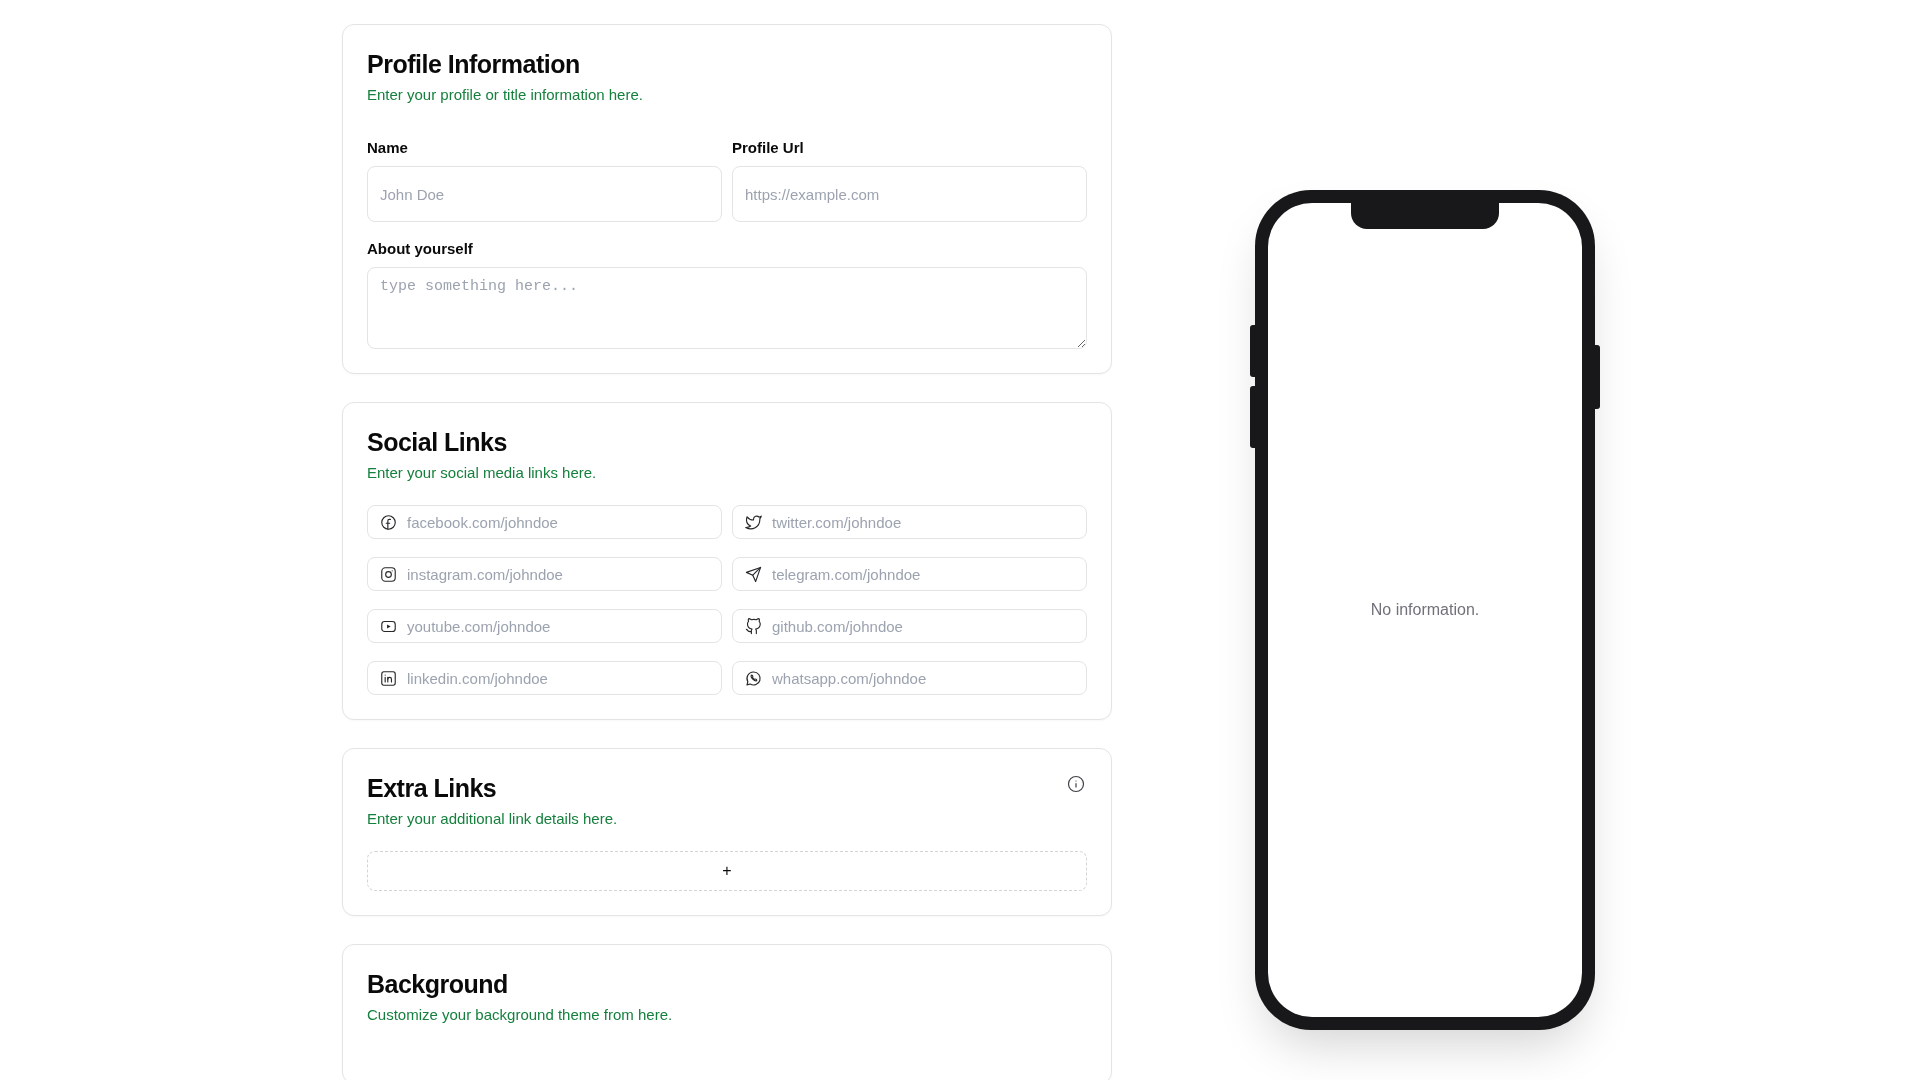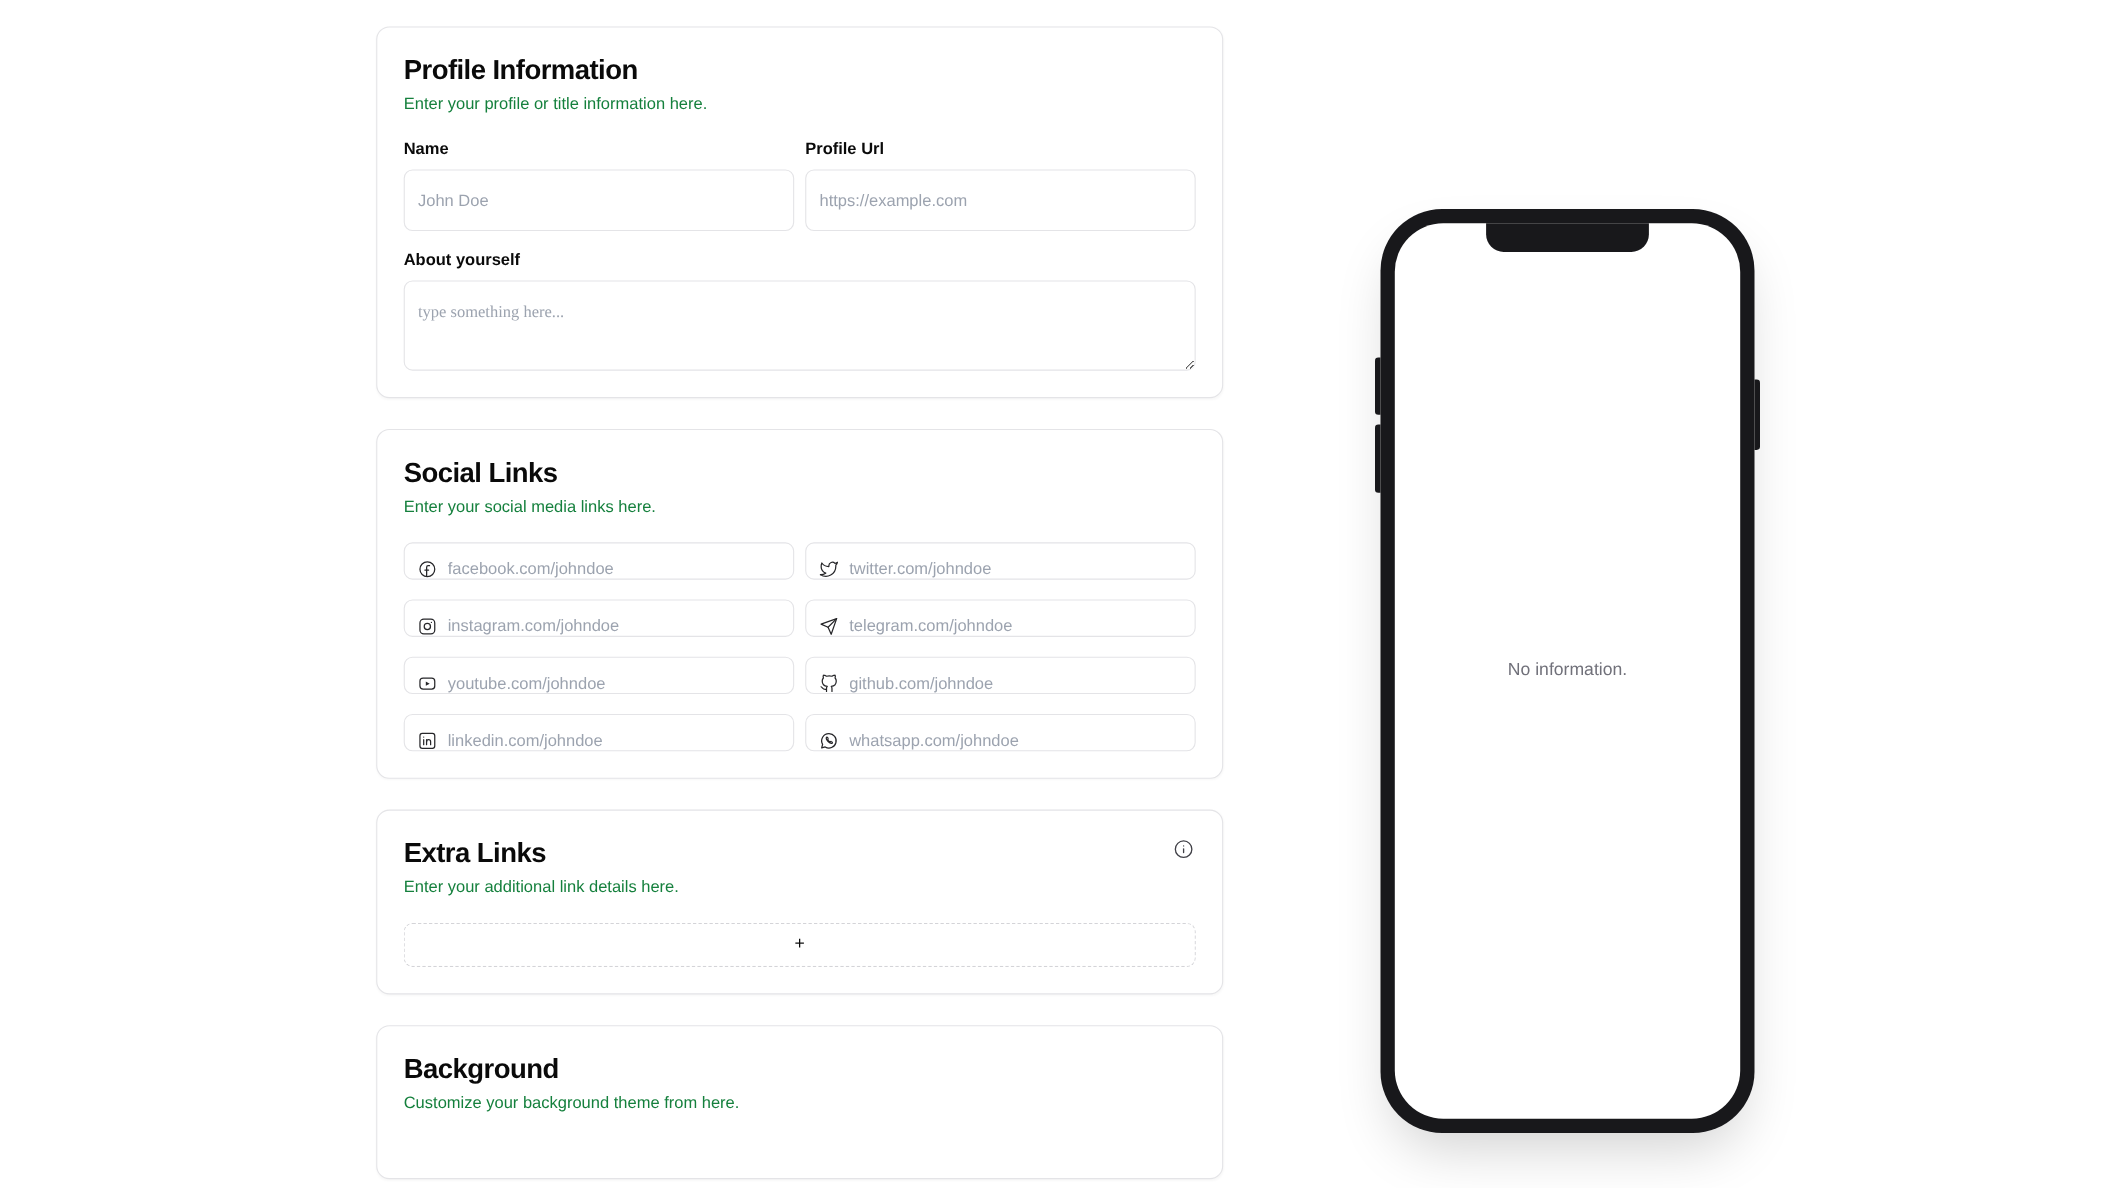--- a/index.html
+++ b/index.html
@@ -11,40 +11,40 @@
   }
   
   .form-col{position:absolute;left:342px;top:24px;width:770px;display:flex;flex-direction:column;gap:28px;}
   .card{
     background:#fff;border:1px solid #e4e4e7;border-radius:12px;
     padding:24px 24px;box-sizing:border-box;box-shadow:0 1px 2px rgba(0,0,0,.03);
   }
   .card-title{font-size:25px;font-weight:700;letter-spacing:-.5px;line-height:30px;margin:0;color:#0a0a0a;}
   .card-subtitle{font-size:15px;line-height:20px;margin:6px 0 0 0;color:#15803d;}
   .card-header-row{display:flex;align-items:flex-start;justify-content:space-between;}
-  .fields-row{display:grid;grid-template-columns:1fr 1fr;gap:16px 10px;margin-top:20px;}
+  .fields-row{display:grid;grid-template-columns:1fr 1fr;gap:16px 10px;margin-top:32px;}
   .field{display:flex;flex-direction:column;}
   .field-label{font-size:15px;font-weight:600;line-height:21px;margin-bottom:8px;color:#0a0a0a;}
   .text-input{
     height:56px;border:1px solid #e4e4e7;border-radius:8px;background:#fff;
     padding:0 12px;font-size:15px;color:#0a0a0a;outline:none;box-sizing:border-box;width:100%;
     font-family:"Liberation Sans", sans-serif;
   }
   .text-area{
     height:82px;border:1px solid #e4e4e7;border-radius:8px;background:#fff;
-    padding:20px 12px;font-size:15px;color:#0a0a0a;outline:none;box-sizing:border-box;width:100%;
-    resize:both;font-family:Liberation Serif, serif;
+    padding:10px 12px;font-size:15px;color:#0a0a0a;outline:none;box-sizing:border-box;width:100%;
+    resize:both;font-family:Liberation Mono, monospace;
   }
   ::placeholder{color:#9ca3af;opacity:1;}
   .about-row{margin-top:16px;}
   
   .social-grid{display:grid;grid-template-columns:1fr 1fr;gap:18px 10px;margin-top:22px;}
   .social-input{
-    display:flex;align-items:flex-end;gap:10px;height:34px;box-sizing:border-box;
-    border:1px solid #e4e4e7;border-radius:8px;background:#fff;padding:0 12px;
+    display:flex;align-items:center;gap:10px;height:34px;box-sizing:border-box;
+    border:1px solid #e4e4e7;border-radius:8px;background:#fff;padding:12px 12px;
   }
   .social-input svg{flex:0 0 auto;display:block;}
   .social-input input{
     border:none;outline:none;background:transparent;flex:1 1 auto;min-width:0;
     font-size:15px;color:#0a0a0a;font-family:"Liberation Sans", sans-serif;padding:0;
   }
   .icon-stroke{stroke:#27272a;fill:none;stroke-width:1.6;stroke-linecap:round;stroke-linejoin:round;}
   
   .add-link-button{
     margin-top:22px;width:100%;height:40px;background:#fff;cursor:pointer;

